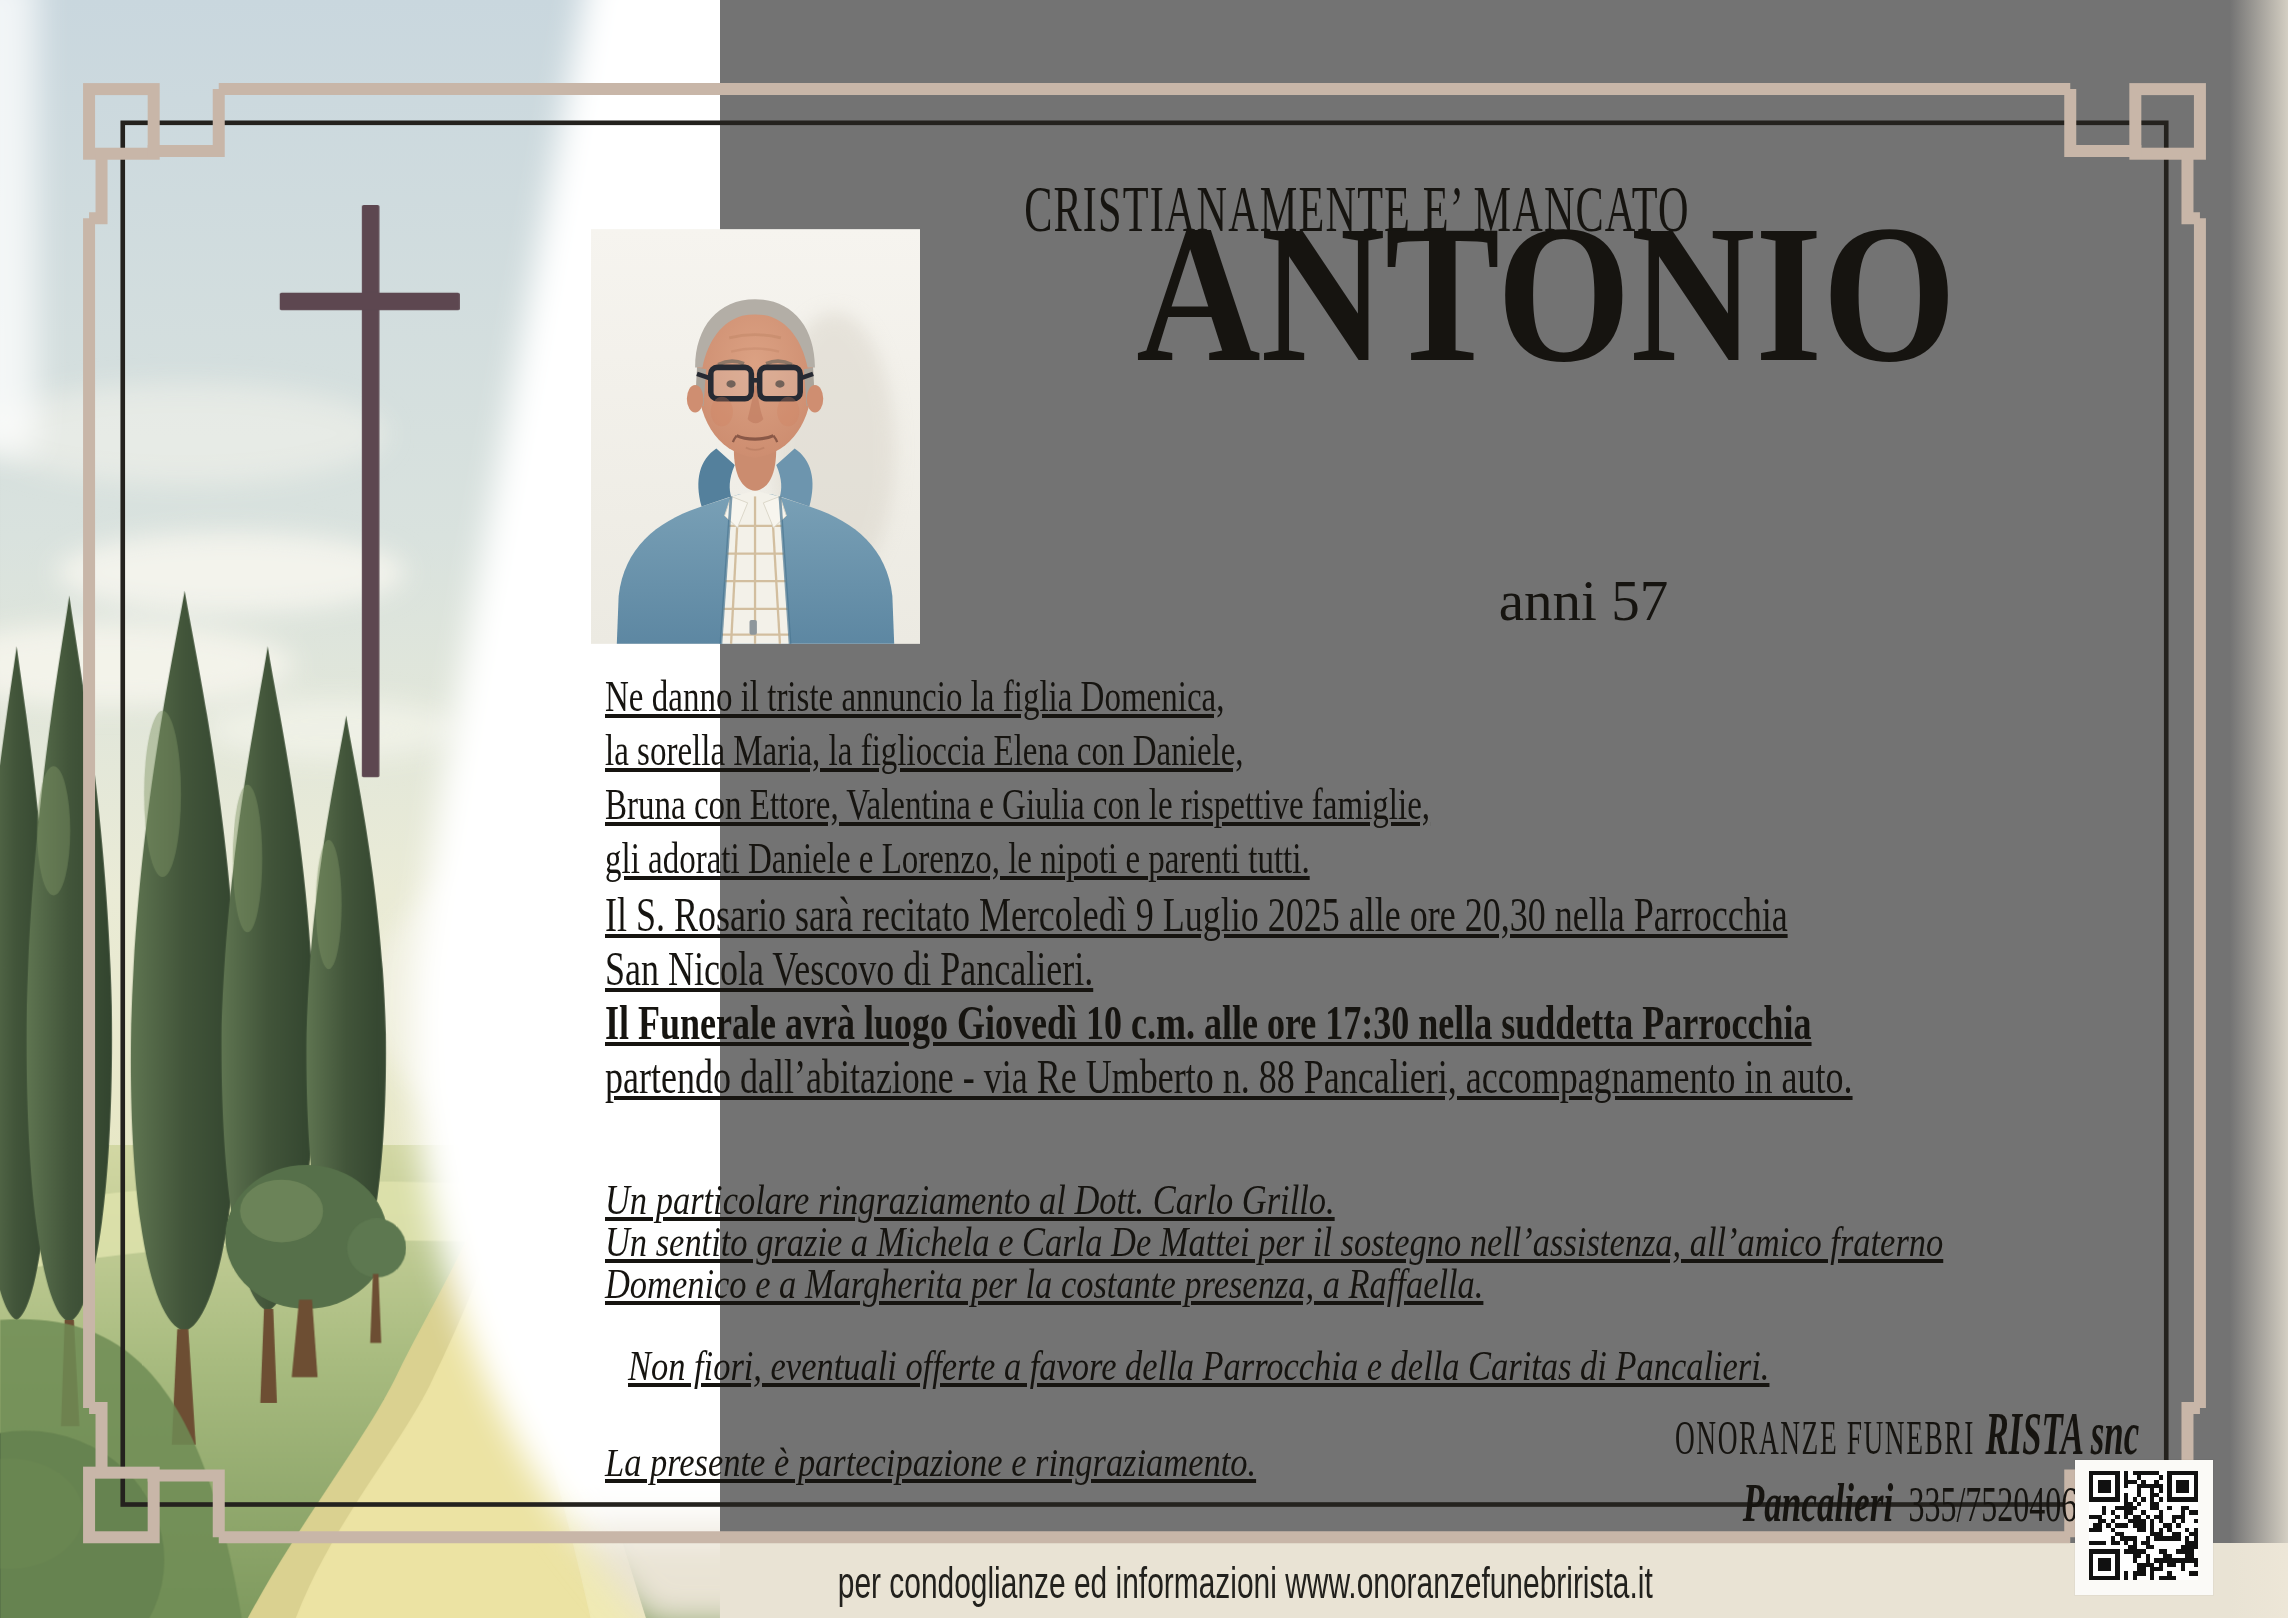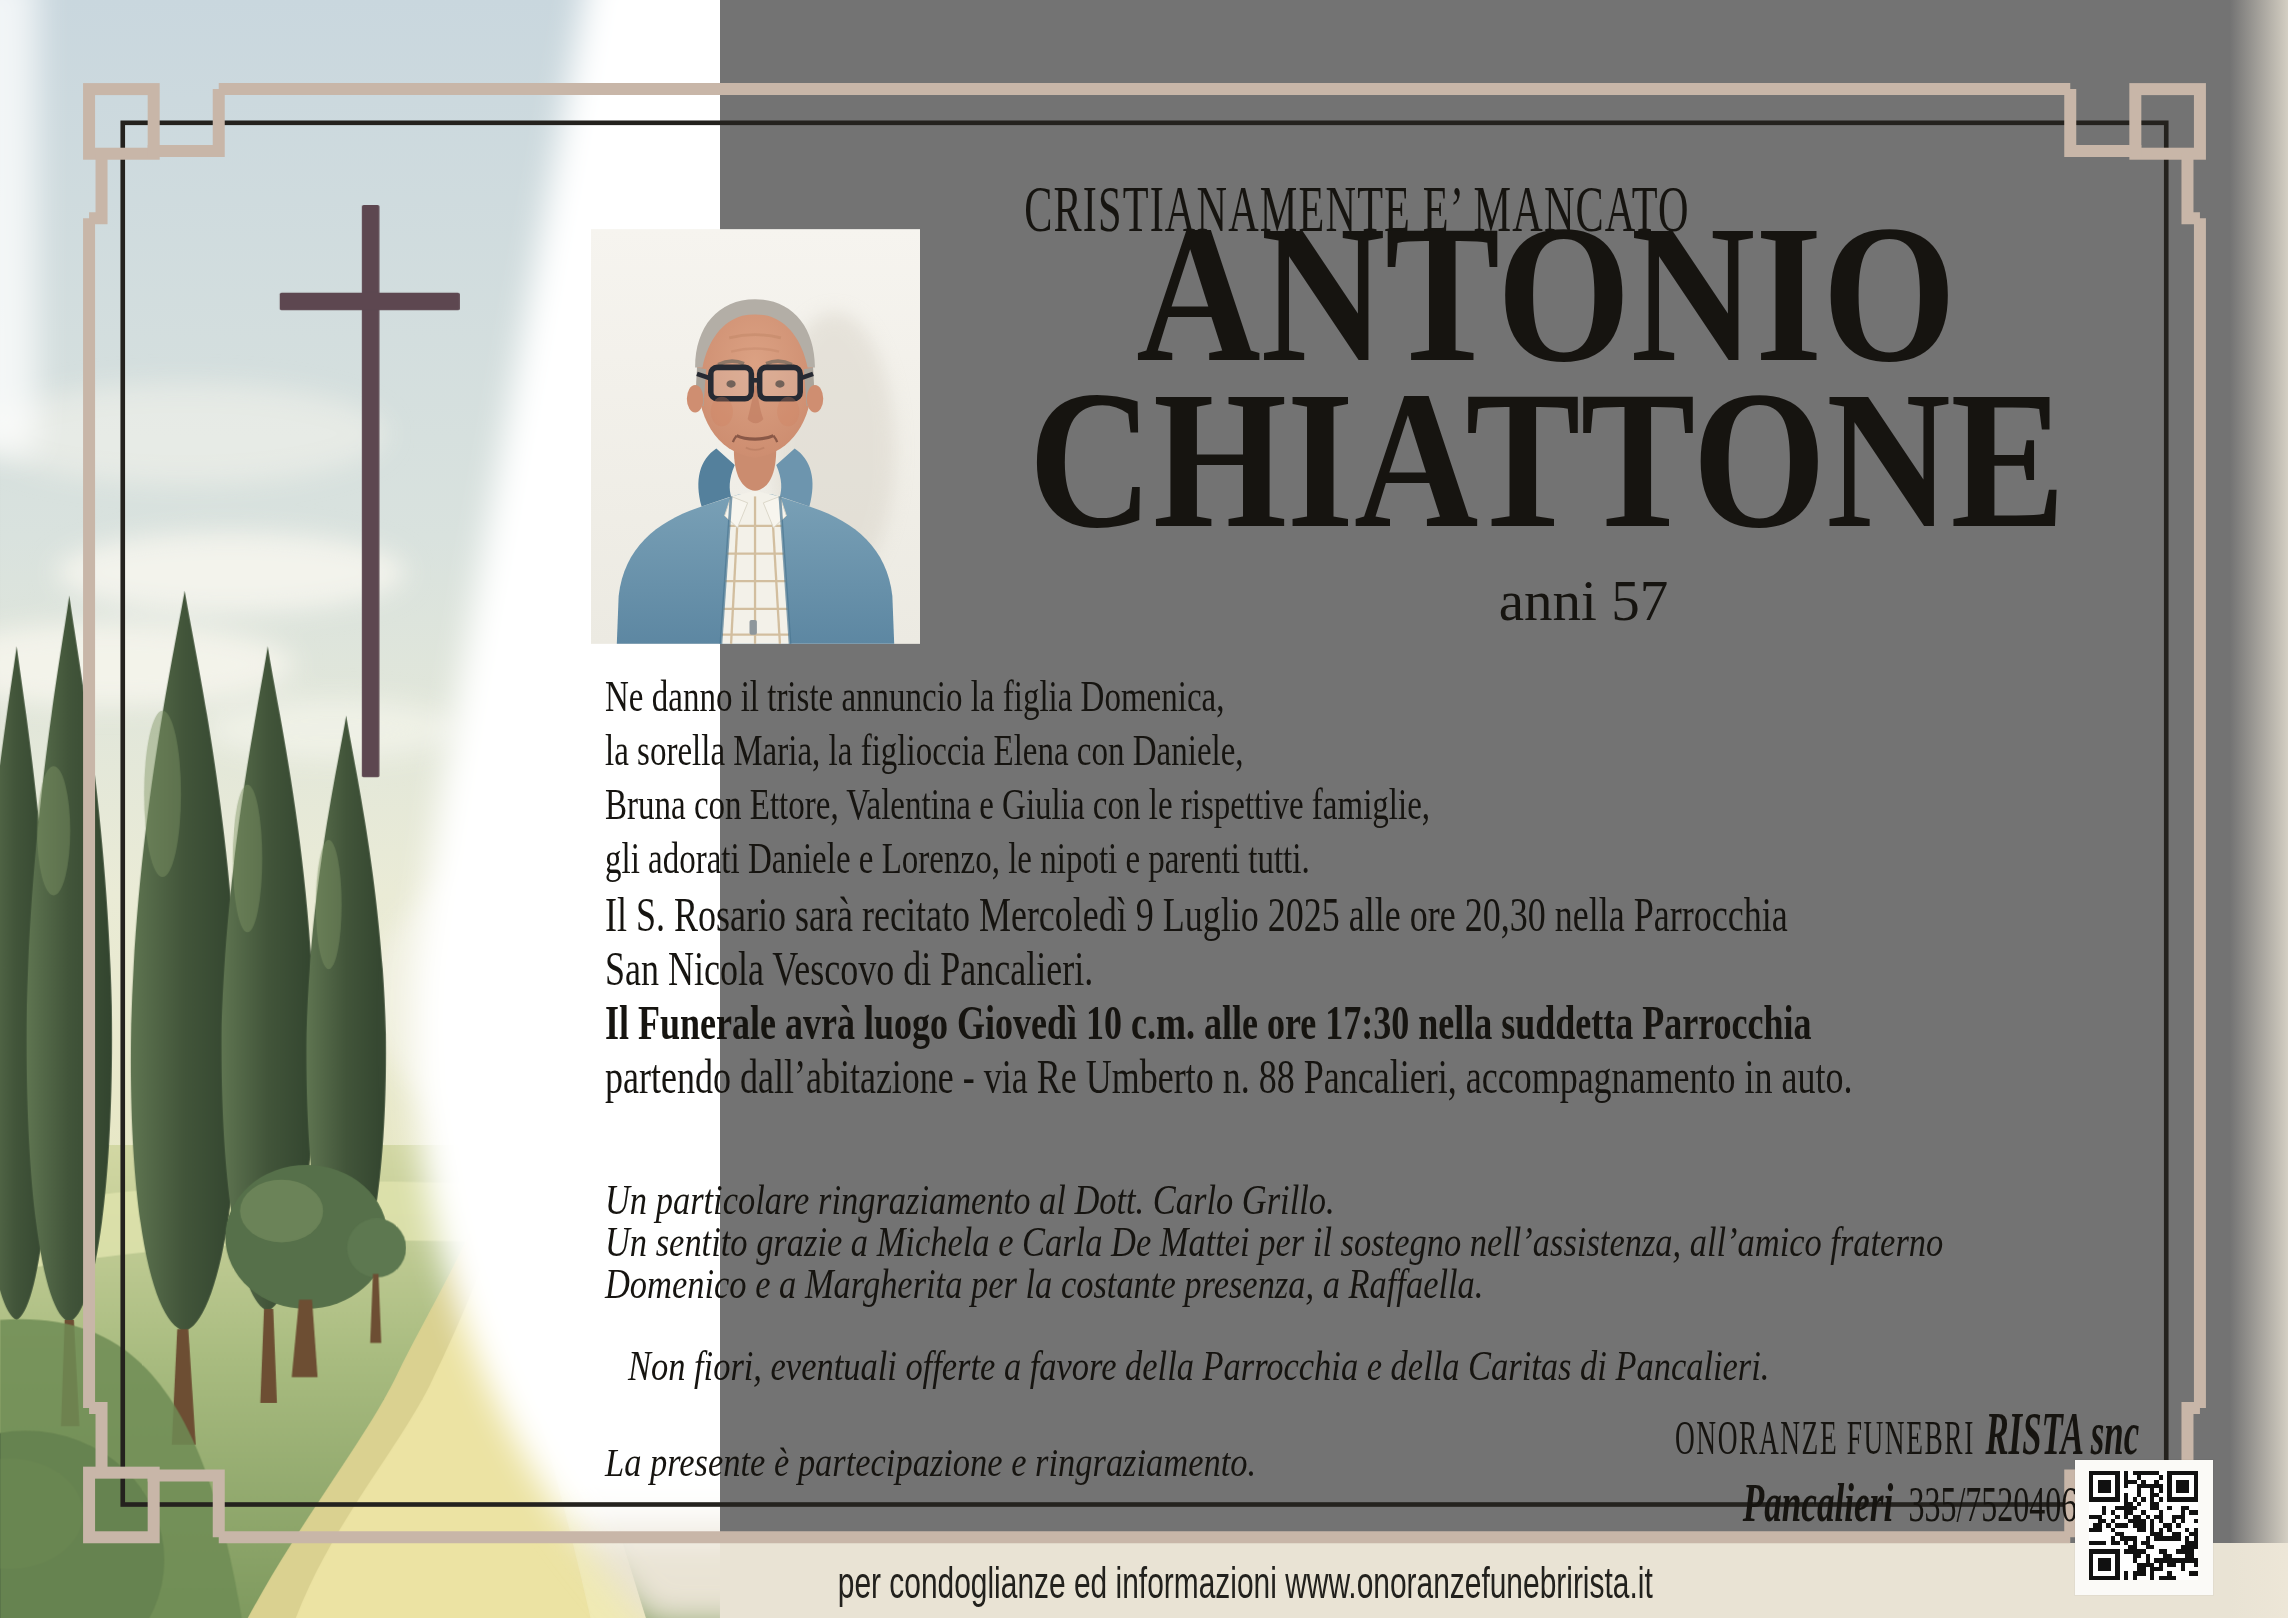--- a/index.html
+++ b/index.html
@@ -24,21 +24,21 @@
   .photo{position:absolute;left:591px;top:229px;width:329px;height:415px;}
   .txt{position:absolute;white-space:nowrap;color:var(--ink);}
   .center{text-align:center;}
   .cnd{display:inline-block;transform-origin:50% 50%;}
   .header-line{top:175px;left:711px;width:1292px;font-size:66px;line-height:68px;}
   .header-line .cnd{transform:scaleX(.64);letter-spacing:1.8px;}
   .name1{top:195px;left:808px;width:1477px;font-size:198px;line-height:198px;font-weight:bold;}
   .name2{top:361px;left:808px;width:1477px;font-size:198px;line-height:198px;font-weight:bold;}
   .name1 .cnd,.name2 .cnd{transform:scaleX(.87);}
   .age-line{top:571px;left:1399px;width:369px;font-size:57px;line-height:59px;}
-  .block{position:absolute;left:605px;}
+  .block{position:absolute;left:605px;text-decoration:underline;}
   .block div{white-space:nowrap;}
   .b1{top:670px;font-size:44px;line-height:54px;}
   .b1 div{transform:scaleX(.75);transform-origin:0 50%;}
   .b2{top:888px;font-size:48px;line-height:54px;}
   .b2 div{transform:scaleX(.75);transform-origin:0 50%;}
   .bold{font-weight:bold;}
   .b3{top:1179px;font-size:42px;line-height:42px;font-style:italic;}
   .b3 div{transform:scaleX(.82);transform-origin:0 50%;}
   .b4{top:1345px;font-size:42px;line-height:42px;font-style:italic;margin-left:23px;}
   .b4 div{transform:scaleX(.82);transform-origin:0 50%;}
@@ -261,23 +261,20 @@
       <path d="M168,237 Q178,242 188,237" stroke="#b67a5f" stroke-width="2" fill="none" opacity="0.6"></path>
     </svg>
   </div>
 
   <div class="txt center header-line">
     <span class="cnd">CRISTIANAMENTE E’ MANCATO</span>
   </div>
 
   <div class="txt center name1">
     <span class="cnd">ANTONIO</span>
-  </div>
-  <div class="txt center name2">
-    <span class="cnd">CHIATTONE</span>
   </div>
 
   <div class="txt center age-line">
     <span>anni 57</span>
   </div>
 
   <div class="block b1 txt">
     <div>Ne danno il triste annuncio la figlia Domenica,</div>
     <div>la sorella Maria, la figlioccia Elena con Daniele,</div>
     <div>Bruna con Ettore, Valentina e Giulia con le rispettive famiglie,</div>

